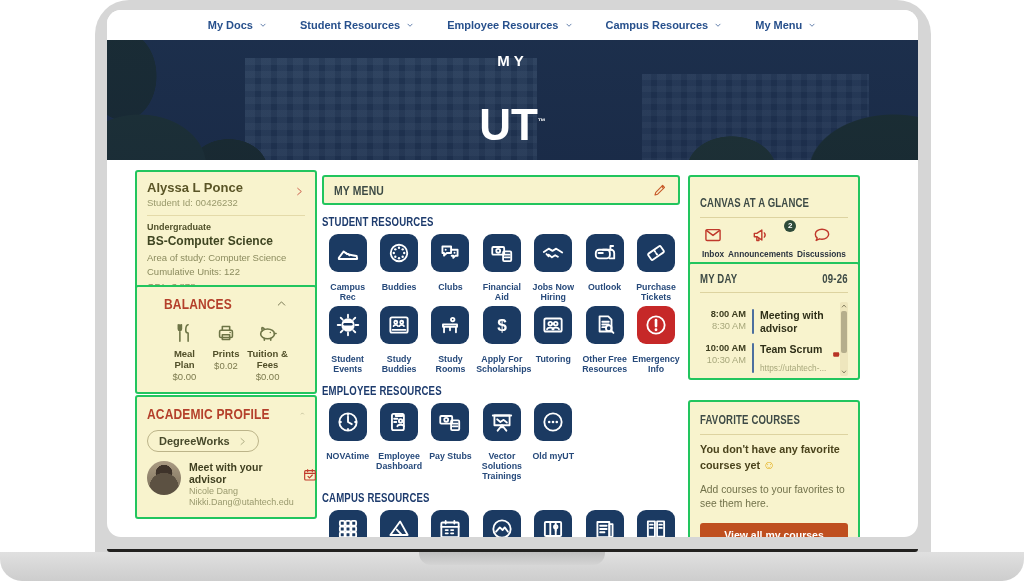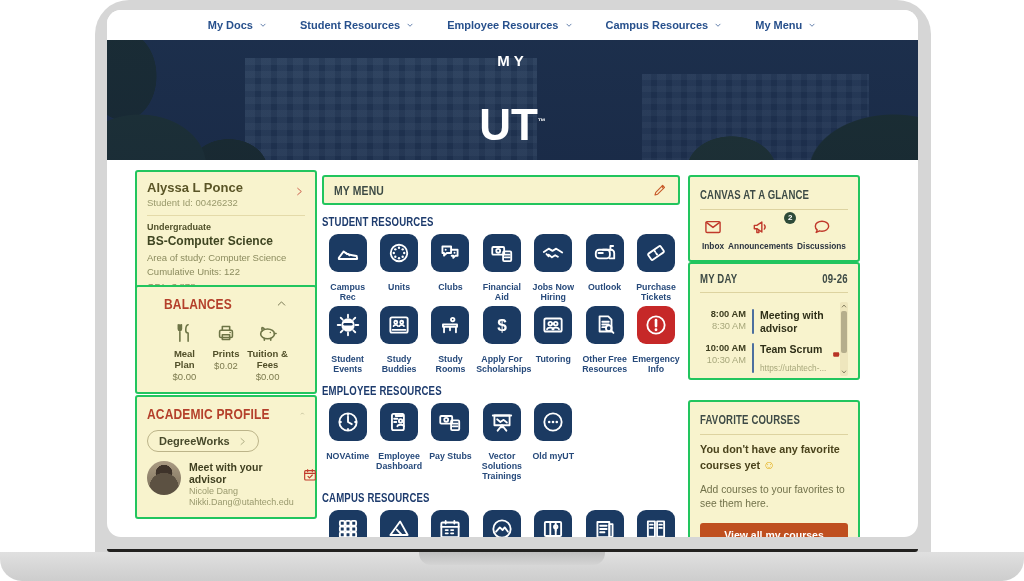--- a/index.html
+++ b/index.html
@@ -104,21 +104,21 @@
   .sect-head { font-size:12px; color:#1d3b6d; margin:9px 0 5px; }
   .tile-grid { display:grid; grid-template-columns:repeat(7,51.4px); row-gap:3px; }
   .tile-cell { text-align:center; cursor:pointer; }
   .tile { width:38px; height:38px; border-radius:9px; background:#1b3a62; color:#fff;
           display:flex; align-items:center; justify-content:center; margin:0 auto; }
   .tile.danger { background:#c62828; }
   .tile .icn { width:26px; height:26px; }
   .tile-label { font-size:8.8px; font-weight:700; color:#274a7b; line-height:1.18; margin-top:10px; }
 
   
-  .canvas-card { left:581px; top:165px; width:172px; padding:8px 10px 9px; }
+  .canvas-card { left:581px; top:165px; width:172px; padding:16px 10px 9px; }
   .cg-row { display:flex; justify-content:space-between; padding:0 2px; }
   .cg-item { text-align:center; cursor:pointer; position:relative; }
   .cg-item .icn { width:20px; height:20px; margin:0 auto 4px; color:#c0392b; }
   .cg-label { font-size:8.3px; font-weight:bold; color:#2b3440; }
   .cg-badge { position:absolute; top:-5px; right:-3px; width:12px; height:12px; border-radius:50%;
               background:#2e4a39; color:#fff; font-size:8px; font-weight:bold; line-height:12px; text-align:center; }
 
   .myday-card { left:581px; top:252px; width:172px; height:118px; padding:8px 10px; }
   .md-list { position:relative; padding-right:4px; height:78px; overflow:hidden; }
   .event { display:flex; gap:6px; margin-top:9px; }
@@ -301,21 +301,21 @@
                   <circle class="f" cx="12" cy="7.2" r="1.1"></circle>
                   <circle class="f" cx="12" cy="16.8" r="1.1"></circle>
                   <circle class="f" cx="7.2" cy="12" r="1.1"></circle>
                   <circle class="f" cx="16.8" cy="12" r="1.1"></circle>
                   <circle class="f" cx="8.6" cy="8.6" r="1.1"></circle>
                   <circle class="f" cx="15.4" cy="8.6" r="1.1"></circle>
                   <circle class="f" cx="8.6" cy="15.4" r="1.1"></circle>
                   <circle class="f" cx="15.4" cy="15.4" r="1.1"></circle>
                 </svg>
               </div>
-       <div class="tile-label">Units</div>
+       <div class="tile-label">Buddies</div>
      </div>
             <div class="tile-cell">
        <div class="tile ">
                 <svg viewBox="0 0 24 24" class="icn">
                   <path d="M5 6h8v6H9l-2.5 2.5V12H5z"></path>
                   <path d="M13.5 9H19v5.5h-2l-2 2v-2h-1.5"></path>
                   <circle class="f" cx="8" cy="9" r=".9"></circle>
                   <circle class="f" cx="16.2" cy="11.8" r=".9"></circle>
                 </svg>
               </div>

